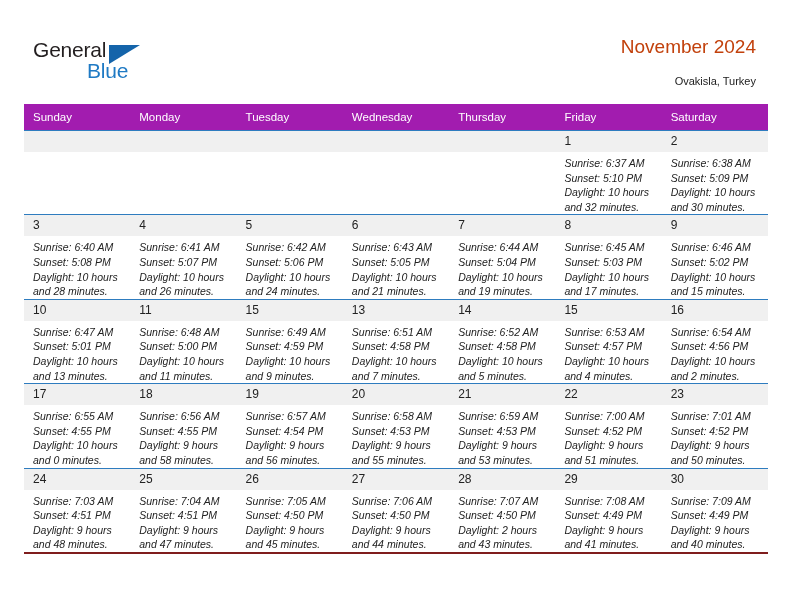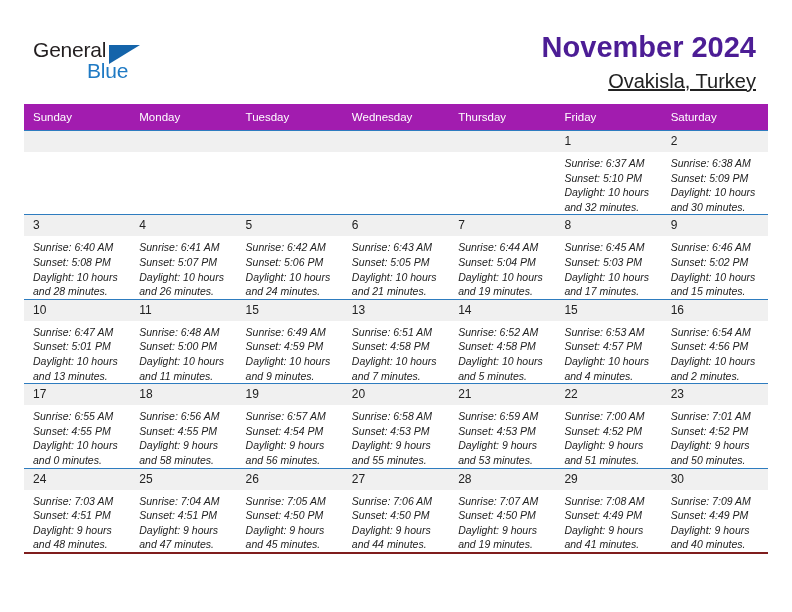--- a/index.html
+++ b/index.html
@@ -63,34 +63,33 @@
     border-left: 31px solid #1464aa;
     border-bottom: 19px solid transparent;
   }
   .title-block {
     position: absolute;
     right: 36px;
     top: 30px;
     text-align: right;
   }
   .cal-title {
-    font-size: 29px;
-    font-weight: bold;
-    color: #4c1d95;
+    font-size: 19px;
+    font-weight: normal;
+    color: #c2410c;
     line-height: 34px;
     white-space: nowrap;
   }
   .cal-subtitle {
-    font-size: 20px;
+    font-size: 11px;
     font-weight: normal;
     color: #222222;
     line-height: 20px;
     margin-top: 7px;
     white-space: nowrap;
-    text-decoration: underline;
   }
 
   
   .calendar {
     position: absolute;
     left: 24px;
     top: 104px;
     width: 744px;
     border-collapse: collapse;
     table-layout: fixed;
@@ -409,21 +408,21 @@
               <div>Sunrise: 7:06 AM</div>
               <div>Sunset: 4:50 PM</div>
               <div class="daylight">Daylight: 9 hours and 44 minutes.</div>
             </div>
           </td>
           <td>
             <span class="daynum">28</span>
             <div class="details">
               <div>Sunrise: 7:07 AM</div>
               <div>Sunset: 4:50 PM</div>
-              <div class="daylight">Daylight: 9 hours and 19 minutes.</div>
+              <div class="daylight">Daylight: 2 hours and 43 minutes.</div>
             </div>
           </td>
           <td>
             <span class="daynum">29</span>
             <div class="details">
               <div>Sunrise: 7:08 AM</div>
               <div>Sunset: 4:49 PM</div>
               <div class="daylight">Daylight: 9 hours and 41 minutes.</div>
             </div>
           </td>

